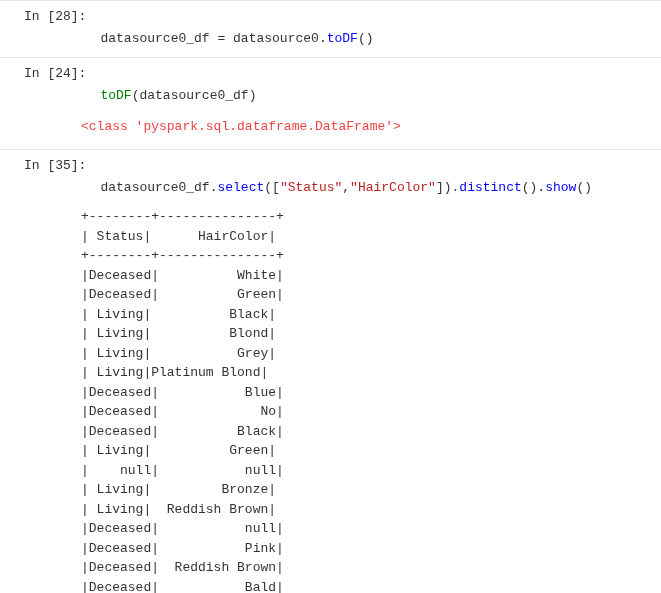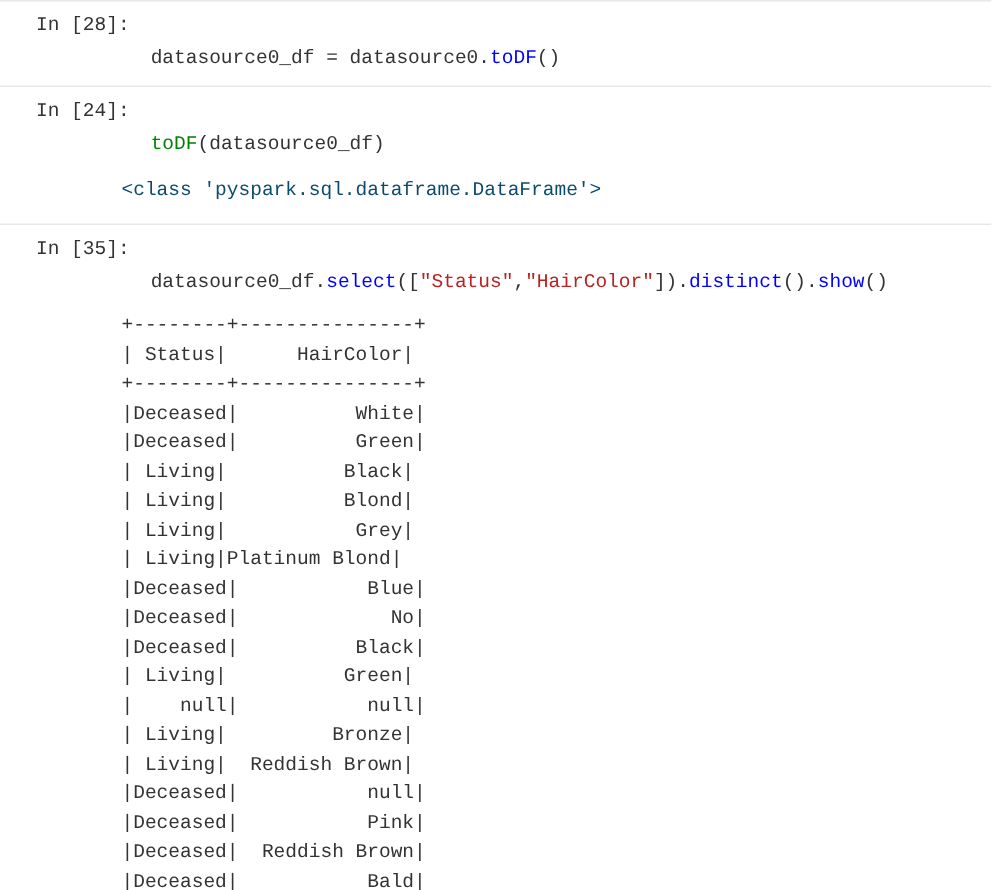--- a/index.html
+++ b/index.html
@@ -45,21 +45,21 @@
       line-height: 1.5;
       margin-top: 20px;
     }
 
     .code-line {
       white-space: pre;
       line-height: 1.5;
     }
 
     .output-text {
-      color: #0c4a6e;
+      color: #ef4444;
       white-space: pre;
       font-family: 'Courier New', Courier, monospace;
       font-size: 13px;
       line-height: 1.5;
       padding: 2px 0;
     }
 
     .output-block {
       padding: 2px 6px;
       margin-left: 75px;

